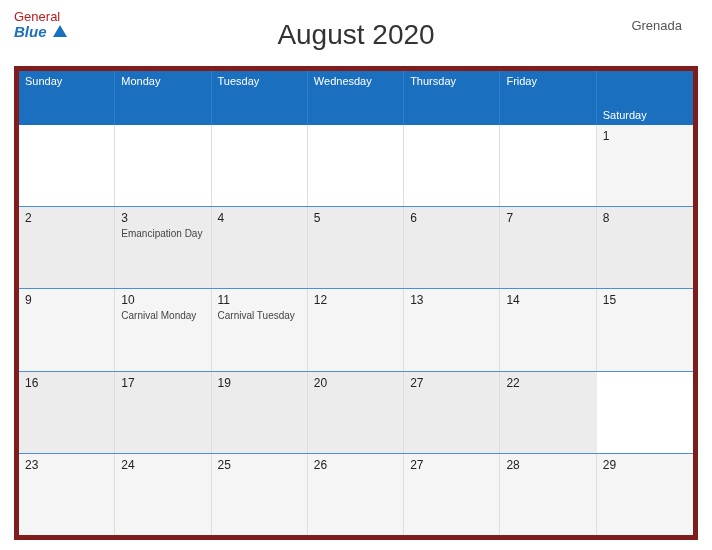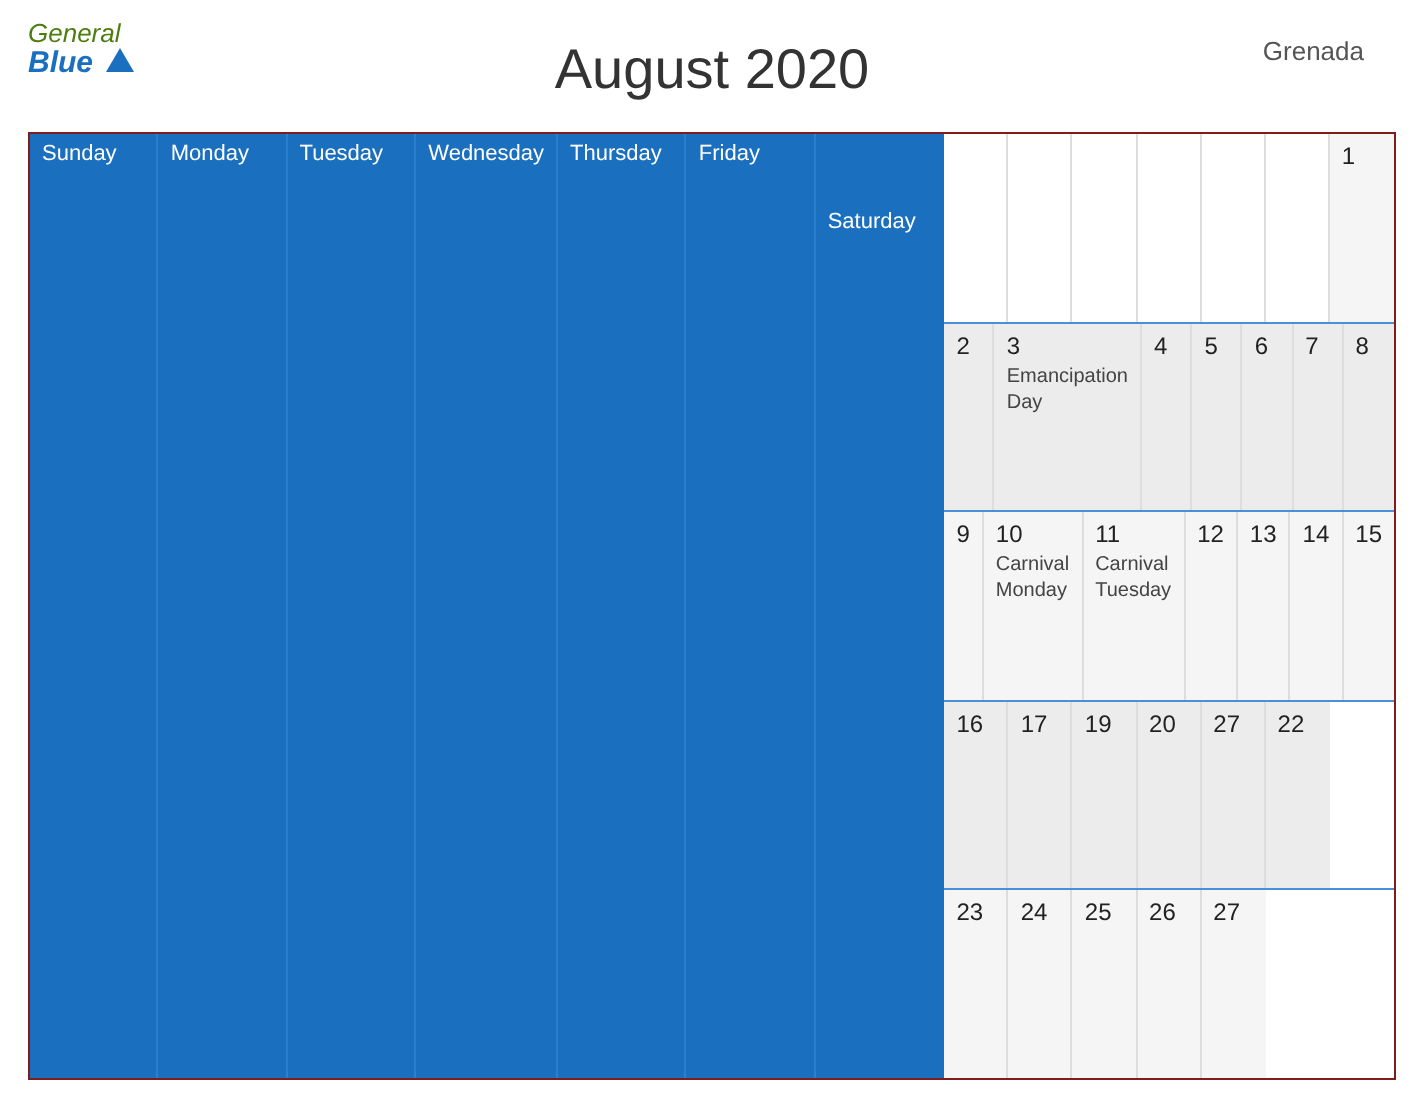--- a/index.html
+++ b/index.html
@@ -29,22 +29,21 @@
     .logo {
       position: absolute;
       left: 0;
       top: 0;
       display: flex;
       flex-direction: column;
       align-items: flex-start;
     }
     .logo-general {
       font-size: 13px;
-      color: #4d7c0f;
-      font-style: italic;
+      color: #b91c1c;
       line-height: 1.1;
     }
     .logo-blue {
       font-size: 15px;
       color: #1a6fbf;
       font-weight: bold;
       font-style: italic;
       line-height: 1.1;
     }
     .logo-triangle {
@@ -69,22 +68,22 @@
       position: absolute;
       right: 16px;
       top: 8px;
       font-size: 13px;
       color: #555;
     }
     
     .calendar {
       flex: 1;
       display: flex;
-      flex-direction: row;
-      border: 1px solid #7f1d1d;
+      flex-direction: column;
+      border: 5px solid #7f1d1d;
     }
     .cal-header {
       display: grid;
       grid-template-columns: repeat(7, 1fr);
       background: #1a6fbf;
     }
     .cal-header-cell {
       color: #fff;
       font-size: 11px;
       padding: 4px 6px;
@@ -262,16 +261,22 @@
           </div>
           <div class="cal-cell">
             <span class="day-num">25</span>
           </div>
           <div class="cal-cell">
             <span class="day-num">26</span>
           </div>
           <div class="cal-cell">
             <span class="day-num">27</span>
           </div>
+          <div class="cal-cell">
+            <span class="day-num">28</span>
+          </div>
+          <div class="cal-cell">
+            <span class="day-num">29</span>
+          </div>
         </div>
       </div>
   </div>
 </div>
 
 </body></html>

